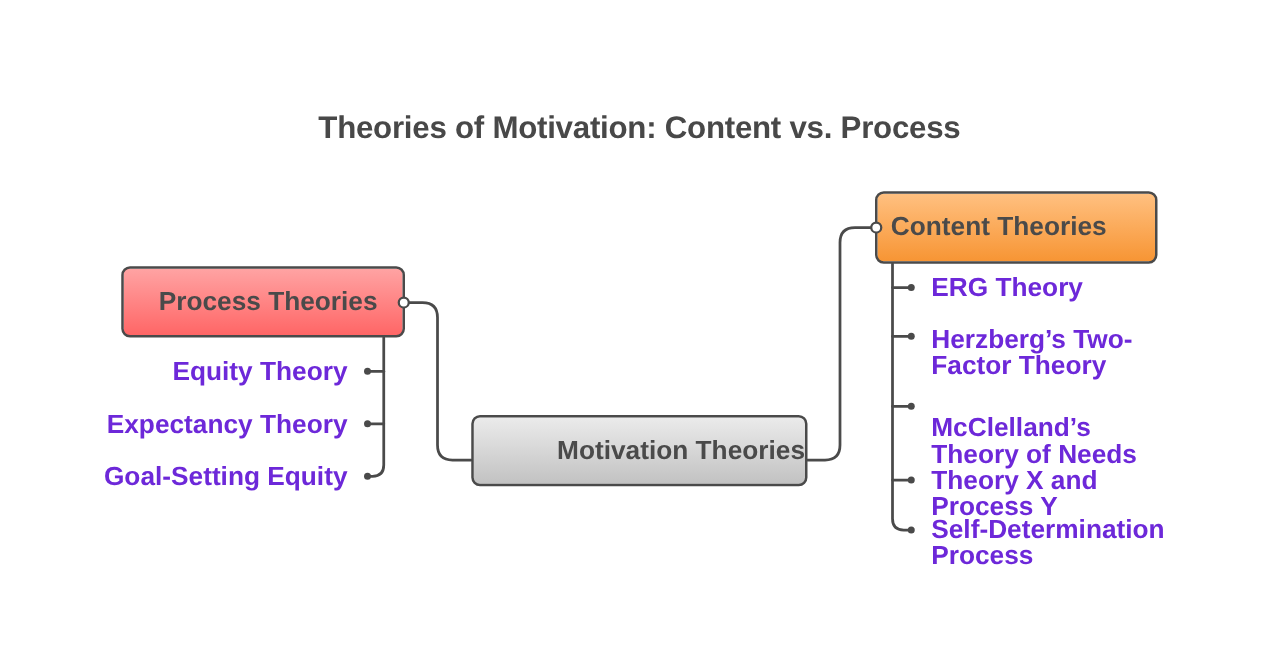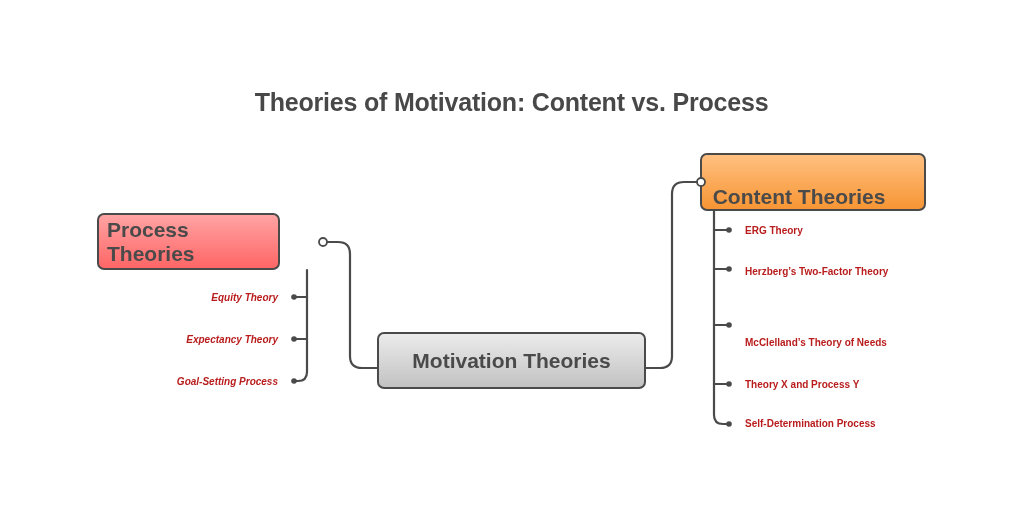--- a/index.html
+++ b/index.html
@@ -3,31 +3,31 @@
   <meta charset="utf-8">
   <style>
     html, body { margin: 0; padding: 0; background: #ffffff; }
     body { width: 1023px; height: 521px; position: relative; overflow: hidden;
       font-family: "Liberation Sans", "DejaVu Sans", sans-serif; color: #4a4a4a; }
     .title { position: absolute; left: 0; width: 1023px; top: 60px; text-align: center;
       font-size: 25px; font-weight: bold; color: #484848; letter-spacing: -0.2px; margin-top: 28px; }
     svg.links { position: absolute; left: 0; top: 0; width: 1023px; height: 521px; }
     .node { position: absolute; box-sizing: border-box; border: 2px solid #4a4a4a; border-radius: 7px;
       display: flex; align-items: center; font-weight: bold; color: #4a4a4a; }
-    .node-process { left: 97px; top: 213px; width: 183px; height: 57px;
+    .node-process { left: 97px; top: 213px; width: 227px; height: 57px;
       background: linear-gradient(to bottom, #ffa3a3, #ff6666); justify-content: center;
       font-size: 21px; padding-left: 8px; }
     .node-content { left: 700px; top: 153px; width: 226px; height: 58px;
       background: linear-gradient(to bottom, #ffc080, #f79534); justify-content: center;
-      font-size: 21px; padding-right: 28px; align-items: flex-end; }
+      font-size: 21px; padding-right: 28px; }
     .node-central { left: 377px; top: 332px; width: 269px; height: 57px;
-      background: linear-gradient(to bottom, #ebebeb, #c2c2c2); justify-content: center;
+      background: linear-gradient(to bottom, #ebebeb, #c2c2c2); justify-content: flex-end;
       font-size: 21px; }
-    .leaf { position: absolute; font-size: 10px; font-weight: bold; color: #b91c1c; line-height: 21px; }
-    .leaf-left { right: 745px; text-align: right; white-space: nowrap; font-style: italic; }
+    .leaf { position: absolute; font-size: 21px; font-weight: bold; color: #6d28d9; line-height: 21px; }
+    .leaf-left { right: 745px; text-align: right; white-space: nowrap; }
     .leaf-right { left: 745px; width: 190px; }
   </style>
 </head>
 <body>
 
 <div class="title">Theories of Motivation: Content vs. Process</div>
 
 <svg class="links" viewBox="0 0 1023 521">
   <g fill="none" stroke="#4a4a4a" stroke-width="2.2" stroke-linecap="round">
 
@@ -67,19 +67,19 @@
   <span>Motivation Theories</span>
 </div>
 
 <svg class="links" viewBox="0 0 1023 521">
   <circle cx="323" cy="242" r="4" fill="#ffffff" stroke="#4a4a4a" stroke-width="1.8"></circle>
   <circle cx="701" cy="182" r="4" fill="#ffffff" stroke="#4a4a4a" stroke-width="1.8"></circle>
 </svg>
 
 <div class="leaf leaf-left" style="top:287px">Equity Theory</div>
 <div class="leaf leaf-left" style="top:329px">Expectancy Theory</div>
-<div class="leaf leaf-left" style="top:371px">Goal-Setting Process</div>
+<div class="leaf leaf-left" style="top:371px">Goal-Setting Equity</div>
 
 <div class="leaf leaf-right" style="top:220px">ERG Theory</div>
 <div class="leaf leaf-right" style="top:261px">Herzberg’s Two-Factor Theory</div>
 <div class="leaf leaf-right" style="top:332px">McClelland’s Theory of Needs</div>
 <div class="leaf leaf-right" style="top:374px">Theory X and Process Y</div>
 <div class="leaf leaf-right" style="top:413px">Self-Determination Process</div>
 
 </body></html>

